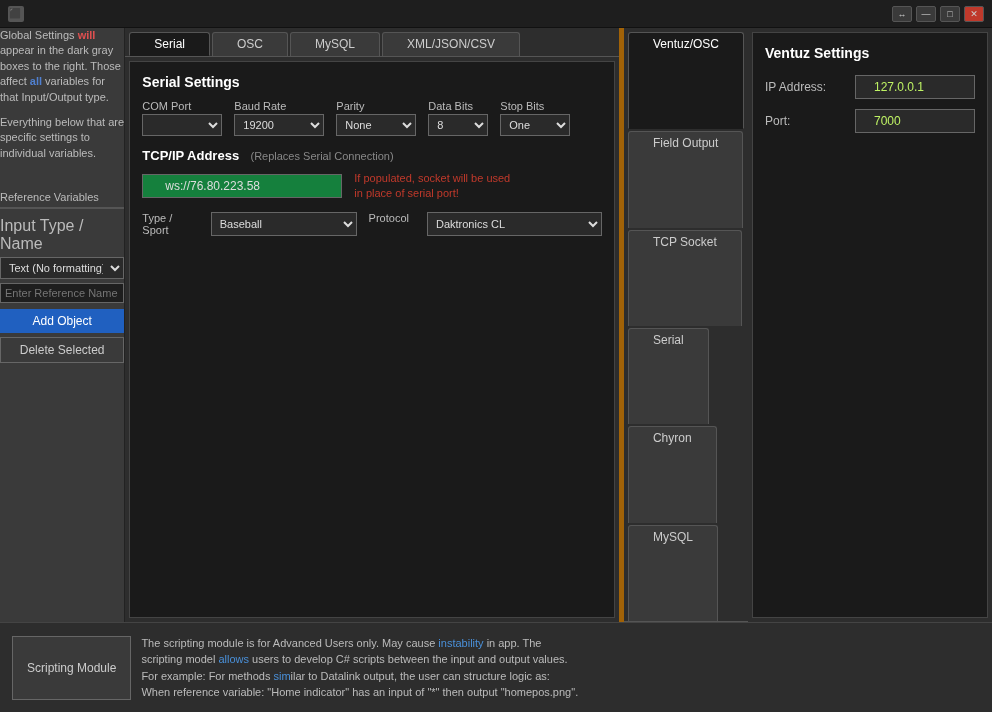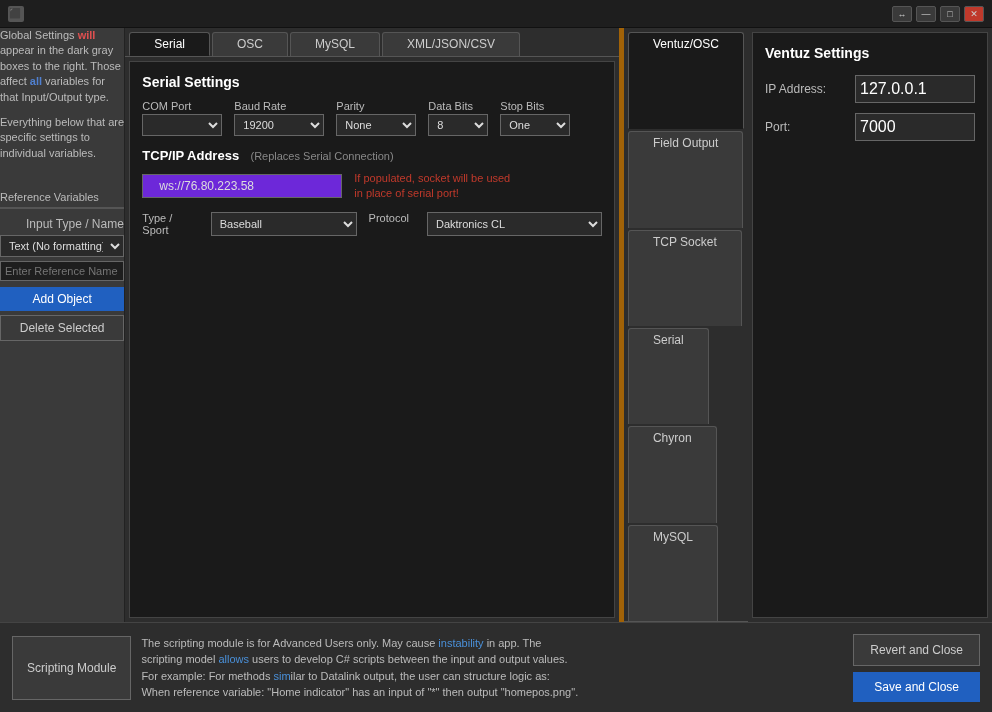--- a/index.html
+++ b/index.html
@@ -83,24 +83,23 @@
       color: #bbb;
       margin-bottom: 4px;
     }
     .ref-variables-box {
       flex: 1;
       background: #1e1e1e;
       border: 1px solid #555;
       margin-bottom: 8px;
     }
     .input-type-label {
-      font-size: 12px;
+      font-size: 16px;
       color: #bbb;
       margin-bottom: 4px;
-      margin-left: 26px;
     }
     .input-type-select {
       width: 100%;
       background: #2a2a2a;
       border: 1px solid #666;
       color: #ddd;
       padding: 3px 4px;
       font-size: 11px;
       margin-bottom: 4px;
       appearance: auto;
@@ -224,24 +223,24 @@
     }
 
     .tcp-row {
       display: flex;
       align-items: center;
       gap: 12px;
       margin-bottom: 10px;
     }
     .tcp-input {
       width: 200px;
-      background: #6d28d9;
+      background: #15803d;
       border: 1px solid #666;
       color: #ddd;
-      padding: 4px 16px;
+      padding: 4px 22px;
       font-size: 12px;
     }
     .tcp-notice {
       color: #c0392b;
       font-size: 11px;
       line-height: 1.4;
     }
 
     .sport-protocol-row {
       display: flex;
@@ -289,23 +288,23 @@
     }
     .ventuz-field-label {
       width: 80px;
       font-size: 12px;
       color: #bbb;
     }
     .ventuz-field-input {
       width: 120px;
       background: #2a2a2a;
       border: 1px solid #666;
-      color: #ffffff;
-      padding: 4px 4px;
-      font-size: 16px;
+      color: #bef264;
+      padding: 4px 18px;
+      font-size: 12px;
     }
 
     
     .bottom-bar {
       height: 90px;
       background: #2d2d2d;
       border-top: 1px solid #444;
       display: flex;
       align-items: center;
       padding: 8px 12px;
@@ -494,17 +493,13 @@
 <div class="bottom-bar">
   <button class="scripting-module-btn">Scripting Module</button>
 
   <div class="bottom-description">
     <span>The scripting module is for Advanced Users only. May cause </span><span class="highlight">instability</span><span> in app. The</span><br>
     <span>scripting model </span><span class="highlight">allows</span><span> users to develop C# scripts between the input and output values.</span><br>
     <span>For example: For methods </span><span class="highlight">sim</span><span>ilar to Datalink output, the user can structure logic as:</span><br>
     <span>When reference variable: "Home indicator" has an input of "*" then output "homepos.png".</span>
   </div>
 
-  <div class="bottom-buttons">
-    <button class="revert-btn">Revert and Close</button>
-    <button class="save-btn">Save and Close</button>
-  </div>
 </div>
 
 </body></html>

